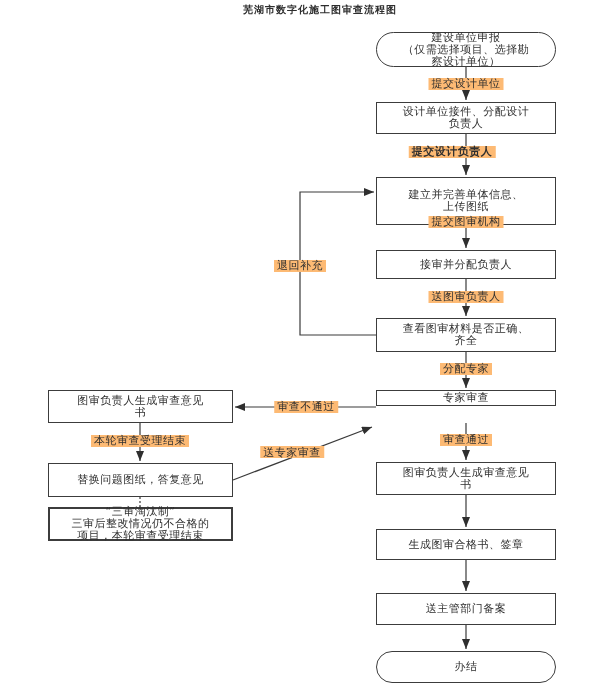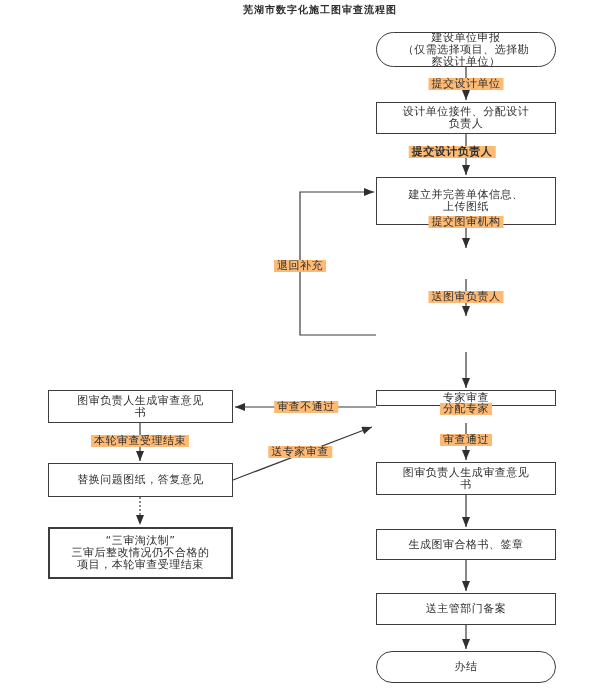--- a/index.html
+++ b/index.html
@@ -65,20 +65,27 @@
 察设计单位）</span>
   </div>
   <div class="node" style="left:376px;top:102px;width:180px;height:32px;">
     <span class="lbl">设计单位接件、分配设计
 负责人</span>
   </div>
   <div class="node" style="left:376px;top:177px;width:180px;height:48px;">
     <span class="lbl">建立并完善单体信息、
 上传图纸</span>
   </div>
+  <div class="node" style="left:376px;top:250px;width:180px;height:29px;">
+    <span class="lbl">接审并分配负责人</span>
+  </div>
+  <div class="node" style="left:376px;top:318px;width:180px;height:34px;">
+    <span class="lbl">查看图审材料是否正确、
+齐全</span>
+  </div>
   <div class="node" style="left:376px;top:390px;width:180px;height:16px;">
     <span class="lbl">专家审查</span>
   </div>
   <div class="node" style="left:376px;top:462px;width:180px;height:33px;">
     <span class="lbl">图审负责人生成审查意见
 书</span>
   </div>
   <div class="node" style="left:376px;top:529px;width:180px;height:31px;">
     <span class="lbl">生成图审合格书、签章</span>
   </div>
@@ -89,30 +96,30 @@
     <span class="lbl">送主管部门备案</span>
   </div>
 
   <div class="node" style="left:48px;top:390px;width:185px;height:33px;">
     <span class="lbl">图审负责人生成审查意见
 书</span>
   </div>
   <div class="node" style="left:48px;top:463px;width:185px;height:34px;">
     <span class="lbl">替换问题图纸，答复意见</span>
   </div>
-  <div class="node thick" style="left:48px;top:527px;width:185px;height:52px;">
+  <div class="node thick" style="left:48px;top:507px;width:185px;height:34px;">
     <span class="lbl">“三审淘汰制”
 三审后整改情况仍不合格的
 项目，本轮审查受理结束</span>
   </div>
 
   <div class="elabel" style="left:466px;top:84px;">提交设计单位</div>
   <div class="elabel" style="left:452px;top:152px;font-weight:bold;">提交设计负责人</div>
   <div class="elabel" style="left:466px;top:222px;">提交图审机构</div>
   <div class="elabel" style="left:466px;top:297px;">送图审负责人</div>
-  <div class="elabel" style="left:466px;top:369px;margin-top:40px;">分配专家</div>
+  <div class="elabel" style="left:466px;top:369px;">分配专家</div>
   <div class="elabel" style="left:466px;top:440px;">审查通过</div>
   <div class="elabel" style="left:306px;top:407px;">审查不通过</div>
   <div class="elabel" style="left:140px;top:441px;">本轮审查受理结束</div>
-  <div class="elabel" style="left:300px;top:452px;">送专家审查</div>
+  <div class="elabel" style="left:292px;top:452px;font-family:Liberation Serif, serif;">送专家审查</div>
   <div class="elabel" style="left:300px;top:266px;">退回补充</div>
 
 </div>
 
 </body></html>

